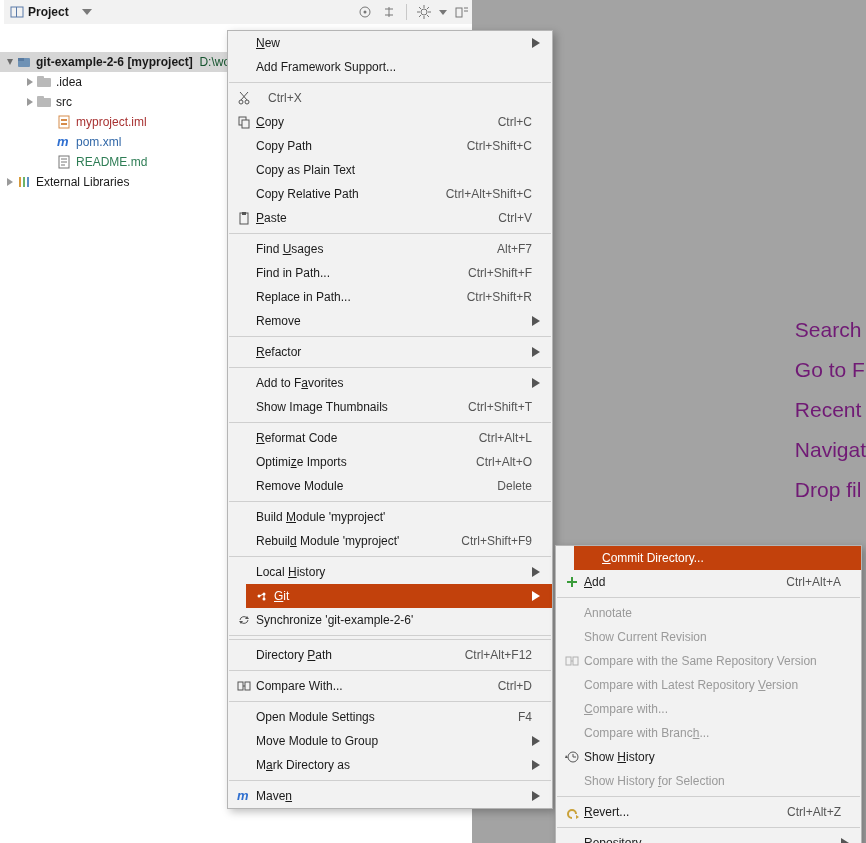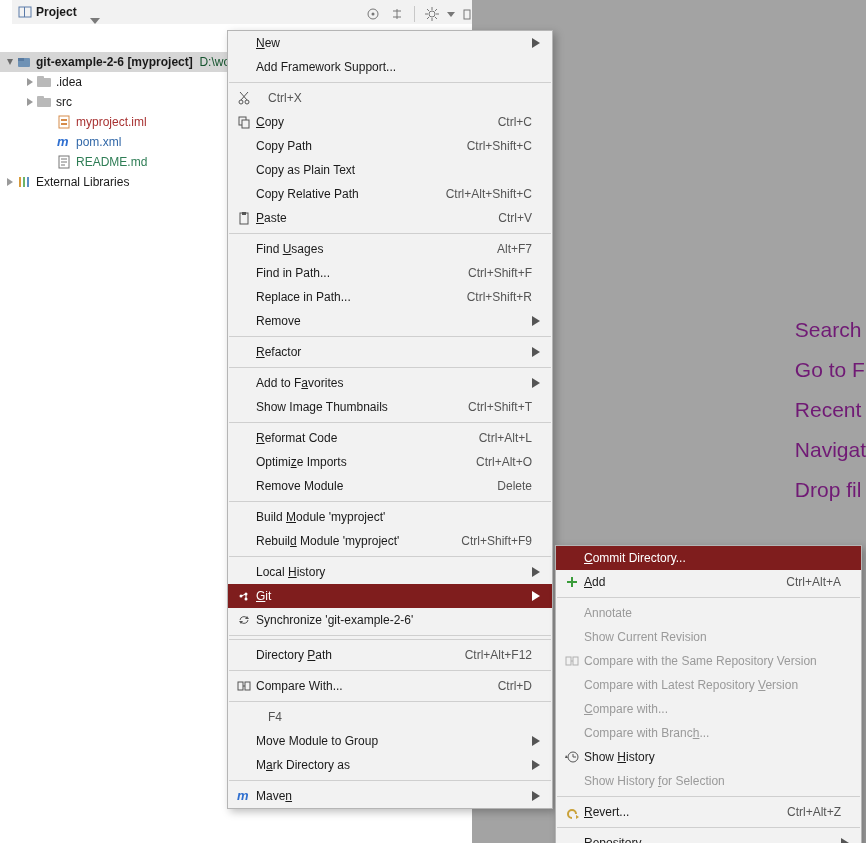--- a/index.html
+++ b/index.html
@@ -14,27 +14,27 @@
     overflow: hidden;
   }
   .app {
     position: relative;
     width: 866px;
     height: 843px;
   }
   
   .toolbar {
     position: absolute;
-    top: 0; left: 12px;
+    top: 0; left: 4px;
     width: 472px;
     height: 24px;
     background: #f2f2f2;
     border-bottom: 1px solid #d0d0d0;
     display: flex;
-    align-items: flex-end;
+    align-items: center;
   }
   .toolbar .tab {
     display: flex;
     align-items: center;
     padding: 0 6px;
     height: 100%;
     gap: 4px;
     font-weight: bold;
   }
   .toolbar .icon-small { width:14px; height:14px; display:inline-block; }
@@ -112,22 +112,23 @@
   .menu-item .mi-icon {
     width:20px; height:20px;
     display:flex; align-items:center; justify-content:center;
     margin-right:2px;
     color:#555;
   }
   .menu-item .mi-label { flex:1; }
   .menu-item .mi-shortcut { color:#555; margin-left:12px; }
   .menu-item .mi-sub { width:12px; color:#555; text-align:right; }
   .menu-item.highlight {
-    background:#7f1d1d;
+    background:#c2410c;
     color:#fff;
+    margin-left:18px;
   }
   .menu-item.highlight .mi-shortcut,
   .menu-item.highlight .mi-sub { color:#fff; }
   .menu-item.disabled { color:#9a9a9a; }
   .menu-sep {
     height:1px;
     background:#cfcfcf;
     margin:3px 1px;
   }
   .mn { text-decoration: underline; }
@@ -517,20 +518,21 @@
             <line x1="6" y1="7" x2="8" y2="7" stroke="#555"></line>
           </svg>
         </span>
         <span class="mi-label">Compare With...</span>
         <span class="mi-shortcut">Ctrl+D</span>
         <span class="mi-sub"></span>
       </div>
       <div class="menu-sep"></div>
       <div class="menu-item">
         <span class="mi-icon"></span>
+        <span class="mi-label">Open Module Settings</span>
         <span class="mi-shortcut">F4</span>
         <span class="mi-sub"></span>
       </div>
       <div class="menu-item">
         <span class="mi-icon"></span>
         <span class="mi-label">Move Module to Group</span>
         <span class="mi-sub">
           <svg width="8" height="10">
             <polygon points="0,0 8,5 0,10" fill="#555"></polygon>
           </svg>

